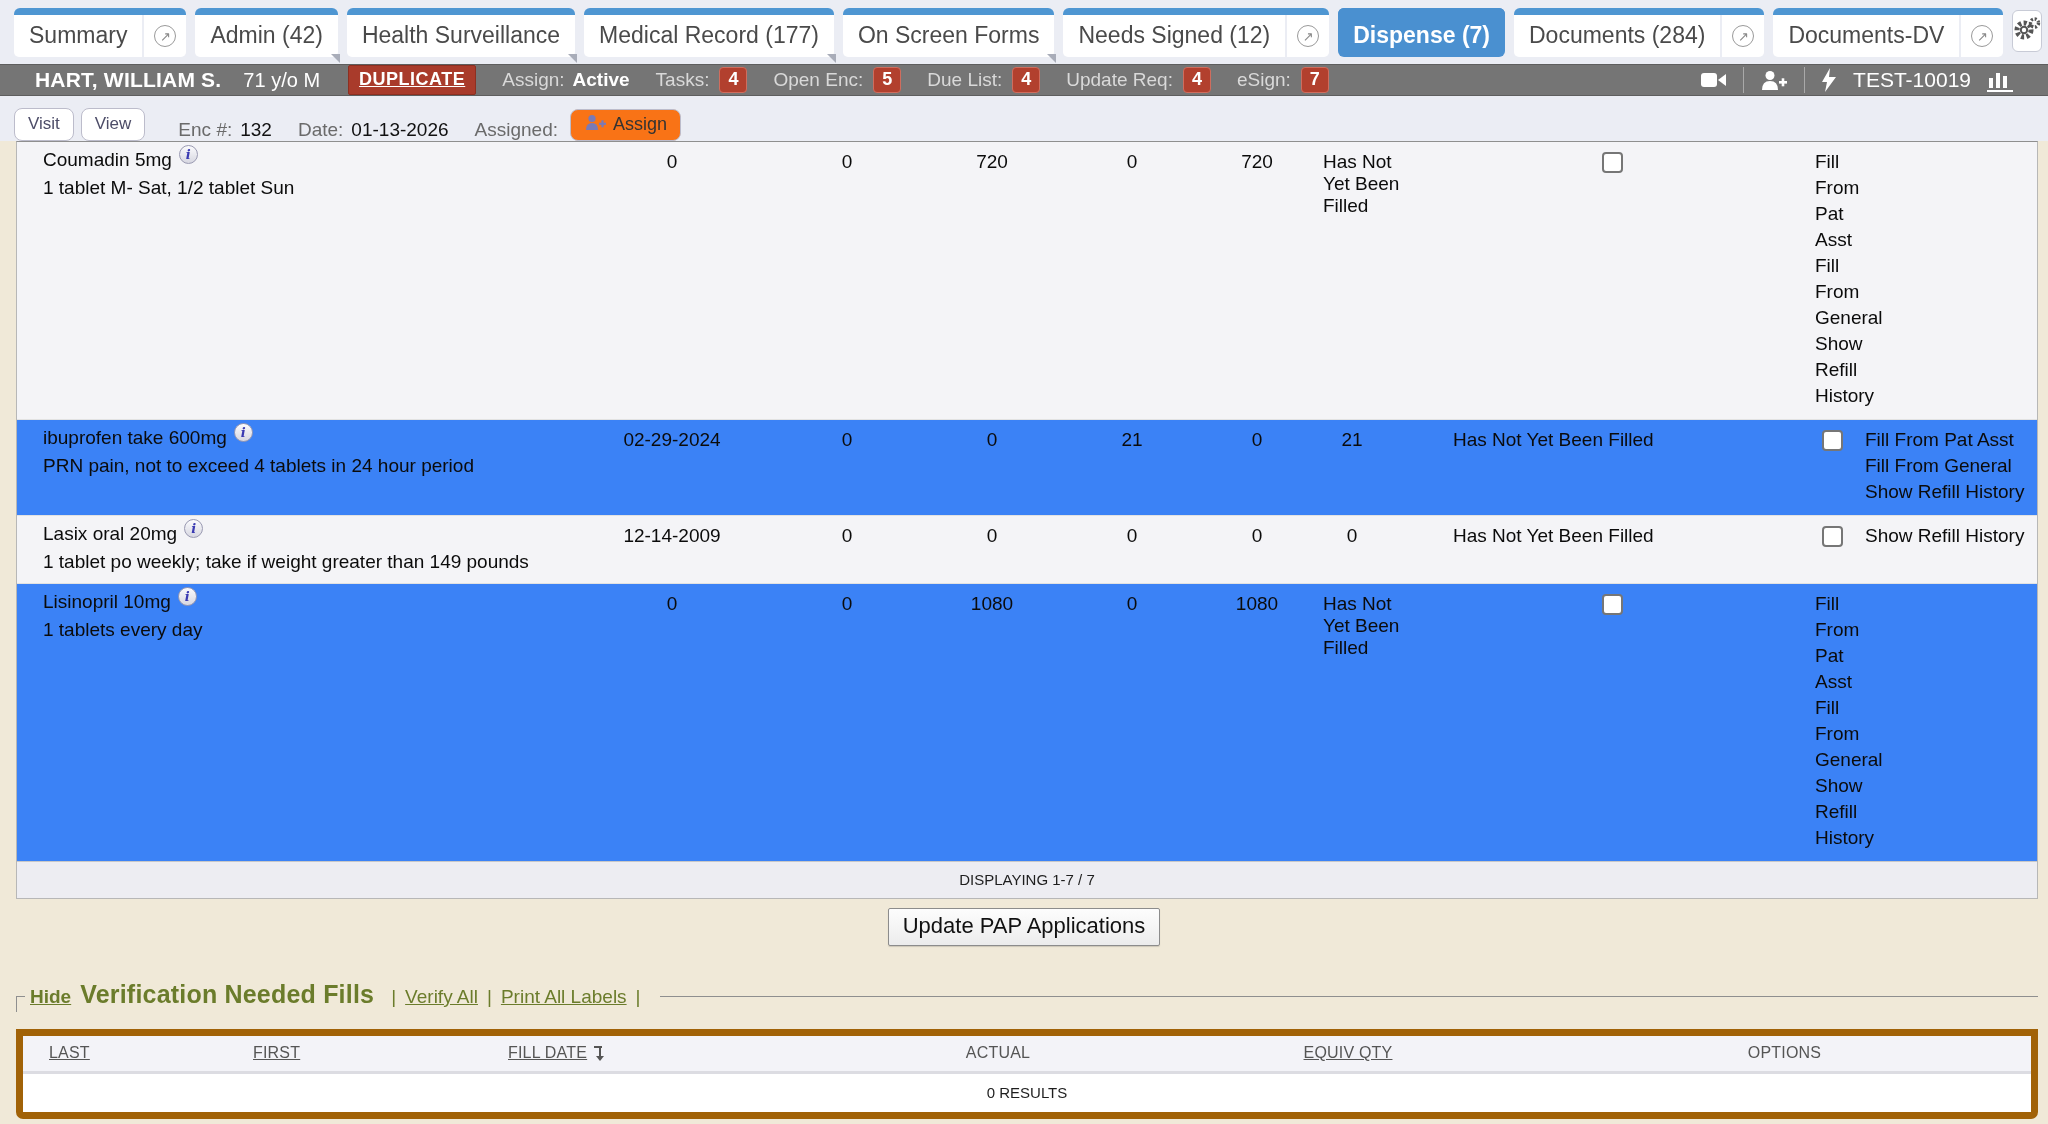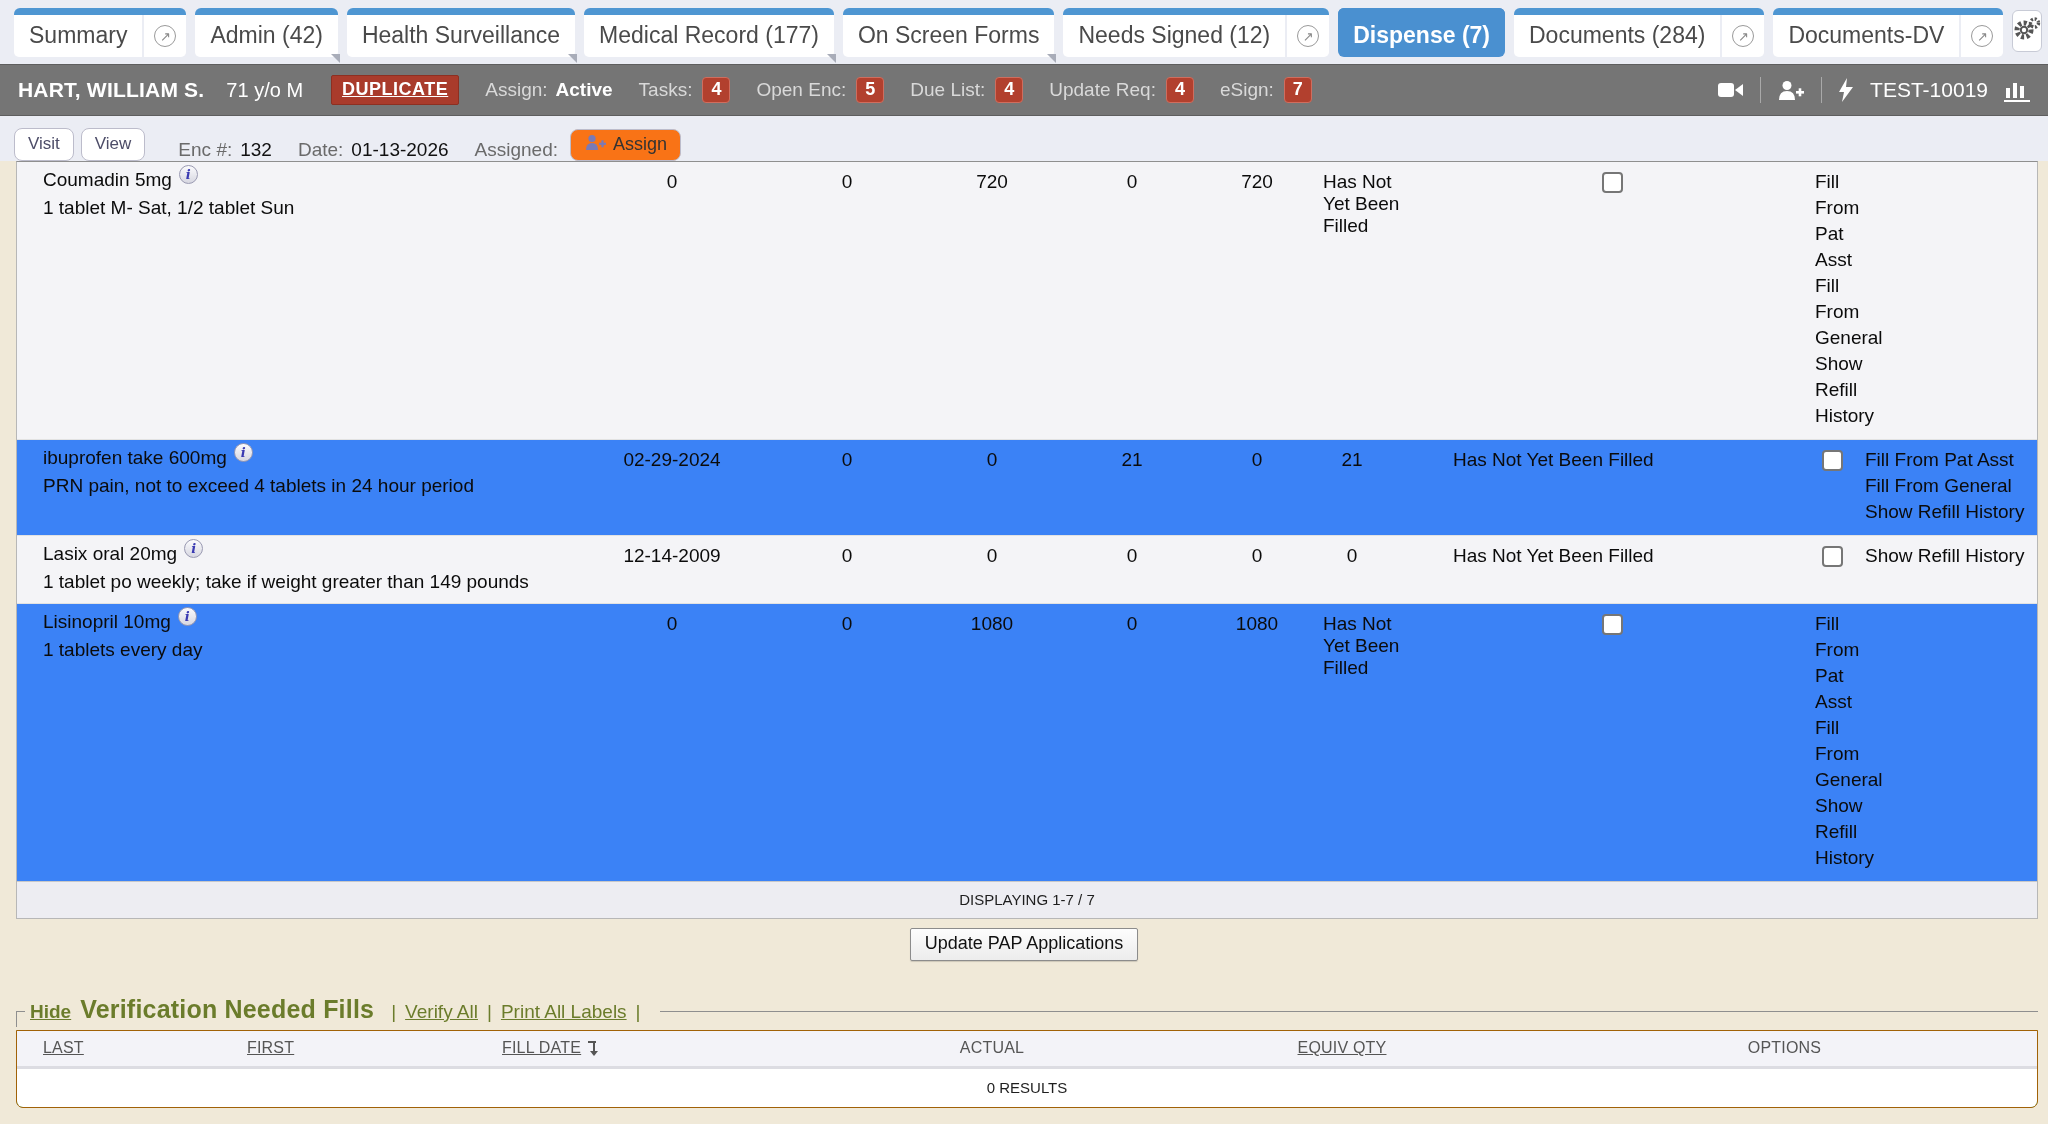--- a/index.html
+++ b/index.html
@@ -17,21 +17,21 @@
   .tab-seg.iconseg { border-radius:0 0 5px 0; display:flex; align-items:center; padding:7px 10px; }
   .popout { width:22px; height:22px; border:1px solid #9a9a9a; border-radius:50%; color:#8a8a8a; display:flex; align-items:center; justify-content:center; font-size:13px; }
   .popout::before { content:"\2197"; }
   .tab.fold::after { content:""; position:absolute; right:-2px; bottom:-6px; border-left:9px solid transparent; border-top:9px solid #a9adb9; }
   .tab.active { background:#4a90d0; border-radius:6px; }
   .tab.active .tab-cap { background:#4a90d0; }
   .tab.active .tab-seg { background:transparent; color:#ffffff; font-weight:bold; }
   .gearbtn { background:#ffffff; border:1px solid #c8cbd6; border-radius:6px; width:46px; height:42px; margin-top:2px; display:flex; align-items:center; justify-content:center; }
 
   
-  .banner { background:#757575; border-top:1px solid #5e5e5e; border-bottom:1px solid #5e5e5e; height:52px; display:flex; align-items:center; padding:0 18px; color:#fff; }
+  .banner { background:#757575; border-top:1px solid #5e5e5e; border-bottom:1px solid #5e5e5e; height:32px; display:flex; align-items:center; padding:0 35px; color:#fff; }
   .pt-name { font-size:21px; font-weight:bold; letter-spacing:.2px; }
   .pt-agesex { font-size:20px; margin-left:22px; }
   .dup-badge { margin-left:28px; background:#a93b2b; border:1px solid #8d2f21; color:#fff; font-weight:bold; font-size:18px; text-decoration:underline; padding:3px 10px 4px; border-radius:2px; letter-spacing:.5px; }
   .bn-group { display:flex; align-items:center; margin-left:26px; }
   .bn-label { color:#d9d9d9; font-size:19px; }
   .bn-value { color:#fff; font-size:19px; font-weight:bold; margin-left:8px; }
   .bn-badge { background:#b2402e; border:1px solid #cf6d5e; color:#fff; font-weight:bold; font-size:18px; margin-left:10px; padding:1px 8px 2px; border-radius:4px; }
   .bn-right { margin-left:auto; display:flex; align-items:center; gap:16px; }
   .bn-sep { width:1px; height:26px; background:#a9a9a9; }
   .pt-id { font-size:21px; }
@@ -56,33 +56,33 @@
   .cell-status { padding-left:36px; padding-top:2px; }
   .info-icon { display:inline-flex; width:19px; height:19px; border-radius:50%; border:1px solid #9a9ab2; background:linear-gradient(#fbfbfd,#d7d7e1); color:#3a3ab2; font-family:"DejaVu Serif", serif; font-style:italic; font-weight:bold; font-size:13px; align-items:center; justify-content:center; margin-left:7px; position:relative; top:-4px; }
   .info-icon::before { content:"i"; }
   .checkbox { width:21px; height:21px; border:2px solid #767676; border-radius:4px; background:#fff; margin:3px auto 0; }
   .opt-cell { padding-left:8px; }
   .opt-link { display:block; line-height:26px; }
   .opt-link:empty { display:none; }
   .cell-date:empty { display:none; }
   .displaybar { border-top:1px solid #c8c8c8; background:#ededf2; text-align:center; font-size:15px; color:#1e1e1e; padding:9px 0 10px; }
   .updaterow { text-align:center; margin-top:9px; }
-  .updatebtn { font-size:18px; color:#111; background:linear-gradient(#fdfdfd,#ececec); border:1px solid #8c8c8c; border-radius:2px; padding:4px 14px 6px; box-shadow:0 1px 1px rgba(0,0,0,.15); }
+  .updatebtn { font-size:22px; color:#111; background:linear-gradient(#fdfdfd,#ececec); border:1px solid #8c8c8c; border-radius:2px; padding:4px 14px 6px; box-shadow:0 1px 1px rgba(0,0,0,.15); }
 
   
   .section { margin:34px 10px 0 16px; }
   .sec-head { display:flex; align-items:baseline; }
   .elbow { width:9px; height:16px; border-left:1px solid #8f8f8f; border-top:1px solid #8f8f8f; align-self:center; transform:translateY(9px); margin-right:5px; }
   .hide-link { color:#6b7c2b; font-weight:bold; font-size:19px; text-decoration:underline; margin-right:9px; white-space:nowrap; }
   .sec-title { color:#6b7c2b; font-weight:bold; font-size:25px; letter-spacing:.2px; white-space:nowrap; }
   .sec-links { color:#6b7c2b; font-size:19px; margin-left:8px; display:flex; align-items:baseline; white-space:nowrap; }
   .sec-links .pipe::before { content:"|"; margin:0 9px; text-decoration:none; }
   .action-link { text-decoration:underline; }
   .sec-line { flex:1; border-top:1px solid #8f8f8f; align-self:center; transform:translateY(2px); margin-left:10px; }
-  .sec-table { background:#4d7c0f; border:1px solid #a16207; border-radius:0 0 7px 7px; margin-top:6px; overflow:hidden; }
+  .sec-table { background:#4d7c0f; border:7px solid #a16207; border-radius:0 0 7px 7px; margin-top:20px; overflow:hidden; }
   .hdr-row { background:#f3f3f8; border-bottom:3px solid #dcdce2; display:grid; font-size:16px; color:#555; padding:8px 0 9px; letter-spacing:.2px; }
   .hdr-row > div:first-child { padding-left:26px; }
   .hdr { white-space:nowrap; display:flex; align-items:center; }
   .hdr.sortable span { text-decoration:underline; }
   .hdr.center { justify-content:center; }
   .results-row { text-align:center; font-size:15px; color:#1e1e1e; padding:10px 0 11px; background:#fff; }
   .grid-fills { grid-template-columns:230px 255px 330px 320px 380px 1fr; }
   .sort-icon { margin-left:5px; display:inline-flex; }
 </style>
 </head>

